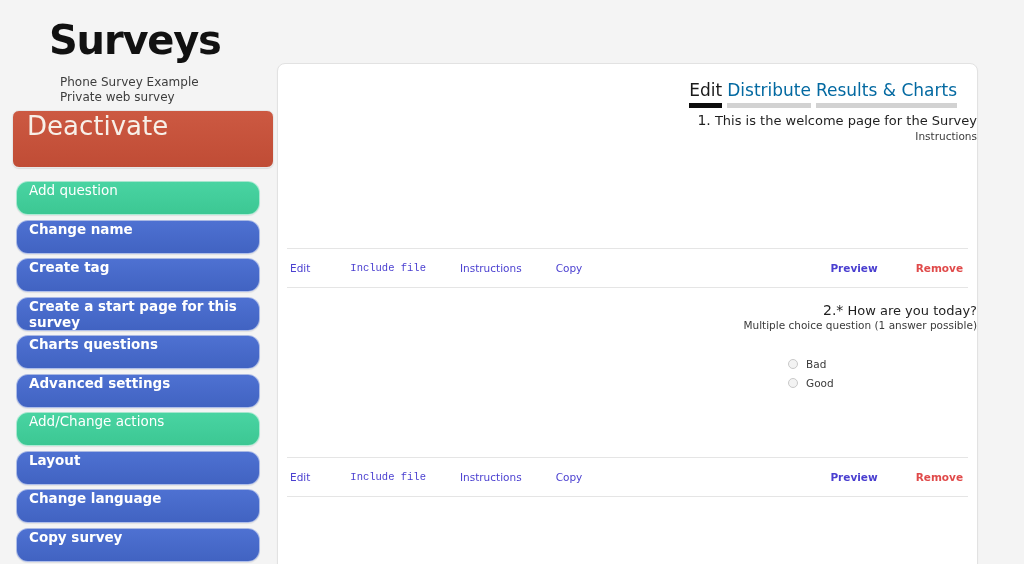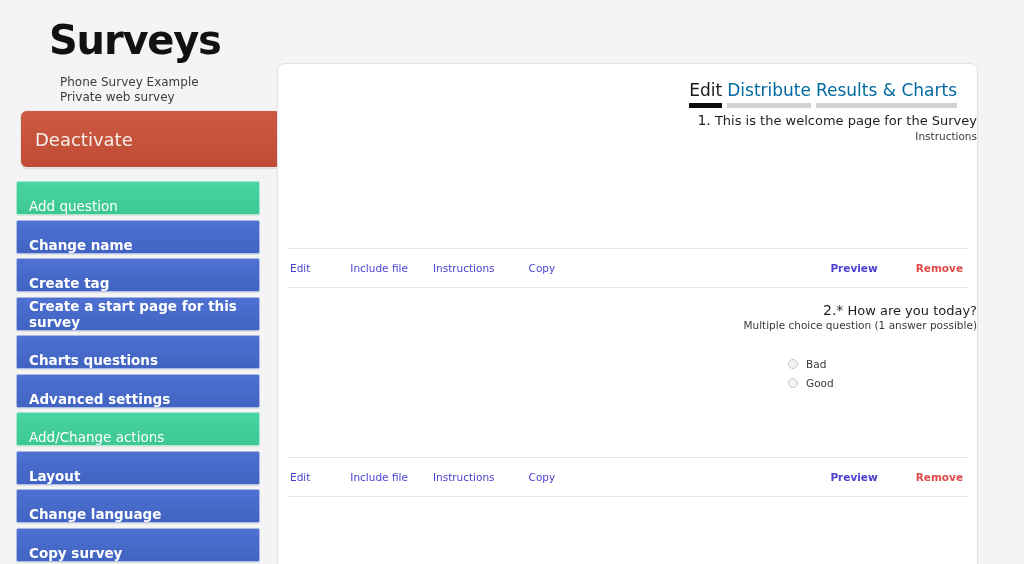--- a/index.html
+++ b/index.html
@@ -42,51 +42,50 @@
     left: 16px;
     top: 75px;
     font-size: 12px;
     color: #3d3d3d;
     line-height: 1.25;
     margin-left: 44px;
   }
 
   #deactivate-button {
     position: absolute;
-    left: 20px;
+    left: 12px;
     top: 110px;
     width: 262px;
     height: 58px;
     box-sizing: border-box;
     background: linear-gradient(#cc5942, #c04c35);
     border: 1px solid #e7e7e7;
     border-radius: 7px;
     color: #f7efe8;
-    font-size: 18px;
-    display: flex;
-    align-items: center;
+    font-size: 26px;
+    display: flex;
     padding-left: 14px;
     box-shadow: 0 1px 1px rgba(0,0,0,0.10);
   }
 
   #sidebar-nav {
     position: absolute;
     left: 16px;
     top: 181px;
     width: 244px;
   }
 
   .sidebar-item {
     box-sizing: border-box;
     width: 244px;
     height: 34px;
     margin-bottom: 4.5px;
-    border-radius: 2px;
-    display: flex;
-    align-items: flex-end;
+    border-radius: 12px;
+    display: flex;
+    align-items: flex-start;
     padding-left: 12px;
     font-size: 13.5px;
     color: #ffffff;
     border: 1px solid rgba(255,255,255,0.55);
     box-shadow: 0 1px 1px rgba(0,0,0,0.08);
   }
   .sidebar-item.blue {
     background: linear-gradient(#4e71d2, #4163c2);
     font-weight: bold;
   }
@@ -212,21 +211,21 @@
     right: 14px;
     font-weight: bold;
   }
   .action-link {
     font-size: 10.5px;
     color: #4a3fd0;
     text-decoration: none;
     white-space: nowrap;
   }
   .action-left .action-link { margin-right: 40px; }
-  .action-left .action-link:nth-child(2) { margin-right: 25px; }
+  .action-left .action-link:nth-child(2) { margin-right: 34px; font-family: Liberation Mono, monospace; }
   .action-left .action-link:nth-child(3) { margin-right: 34px; }
   .action-right .action-link { margin-left: 38px; }
   .action-link.danger { color: #e04a4a; }
 </style>
 </head>
 <body>
 
 <div id="left-column">
 
   <div id="app-title">Surveys</div>

